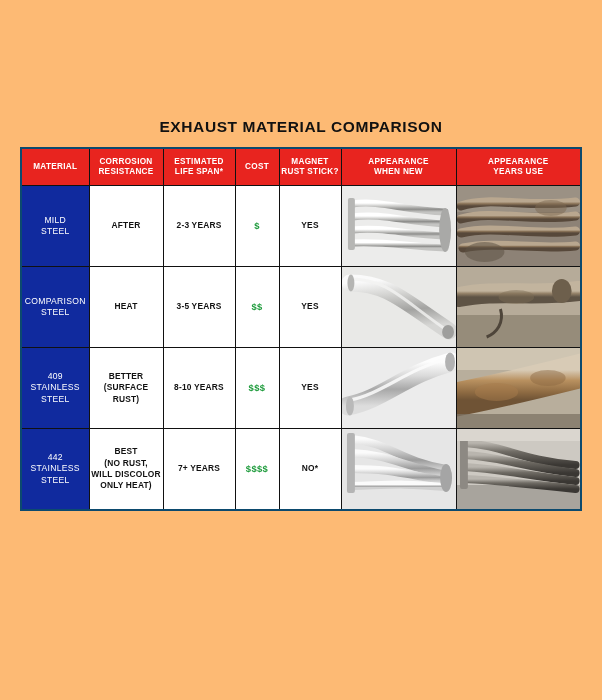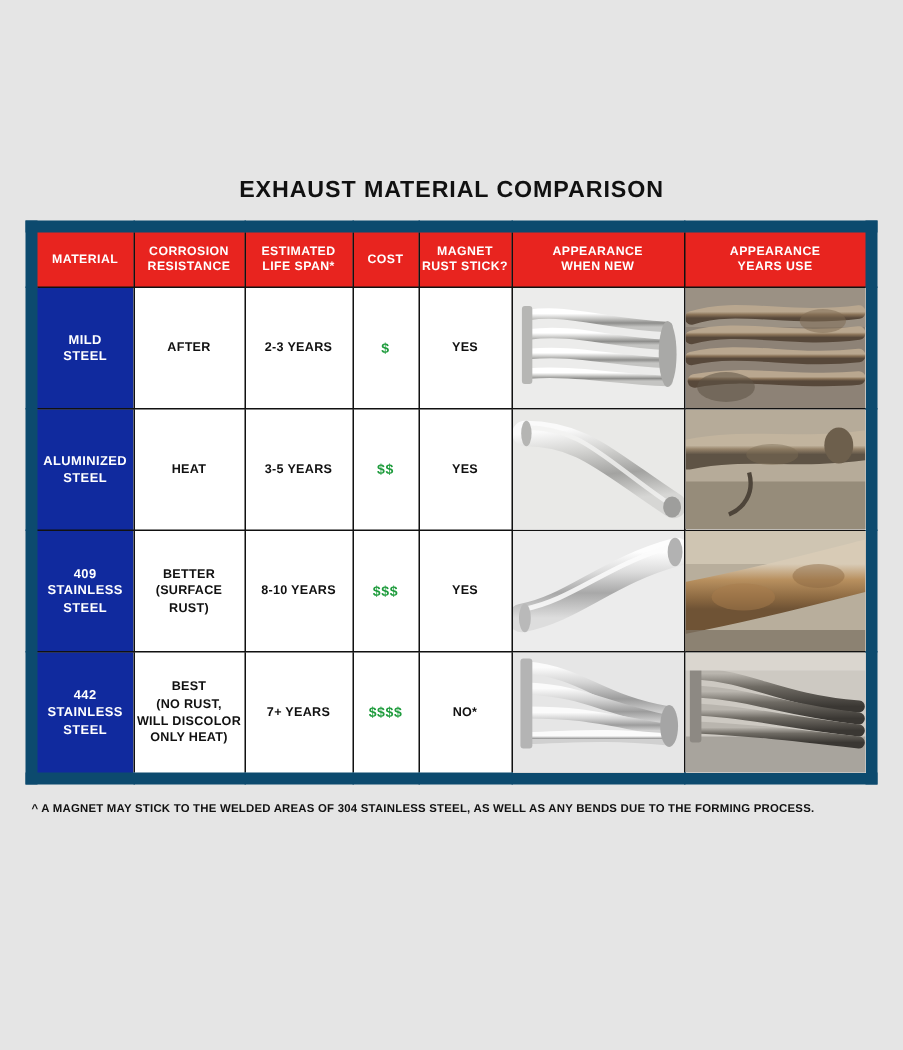--- a/index.html
+++ b/index.html
@@ -11,21 +11,21 @@
     overflow: hidden;
   }
   body {
     font-family: "Liberation Sans", sans-serif;
     color: #000000;
   }
   .page {
     position: relative;
     width: 602px;
     height: 700px;
-    background: #e5e5e5;
+    background: #fdba74;
   }
   .sheet {
     position: absolute;
     left: 0;
     top: 0;
     width: 602px;
     height: 700px;
     display: flex;
     flex-direction: column;
     align-items: center;
@@ -39,21 +39,21 @@
     letter-spacing: 0.6px;
     color: #111111;
     margin-bottom: 11px;
     text-align: center;
     font-family: "Liberation Sans", sans-serif;
   }
   table.comparison {
     border-collapse: collapse;
     width: 560px;
     table-layout: fixed;
-    border: 8px solid #0c4a6e;
+    border: 2px solid #0c4a6e;
   }
   table.comparison td, table.comparison th {
     border: 1.4px solid #111111;
     padding: 0;
     vertical-align: middle;
     text-align: center;
   }
   thead th {
     background: #e8241f;
     color: #ffffff;
@@ -61,21 +61,21 @@
     font-weight: bold;
     letter-spacing: 0.3px;
     line-height: 1.25;
     height: 36px;
     padding: 3px 2px;
   }
   td.material {
     background: #102a9e;
     color: #ffffff;
     font-size: 8.6px;
-    font-weight: bold;
+    font-weight: normal;
     line-height: 1.3;
     letter-spacing: 0.3px;
     padding: 4px 2px;
   }
   td.textcell {
     background: #ffffff;
     font-size: 8.4px;
     font-weight: bold;
     color: #111111;
     line-height: 1.35;
@@ -221,21 +221,21 @@
                 <path d="M6 62 C42 55, 76 64, 120 60" stroke="url(#rustA)" stroke-width="9" fill="none" stroke-linecap="round"></path>
                 <ellipse cx="28" cy="66" rx="20" ry="10" fill="#5f5346" opacity="0.55"></ellipse>
                 <ellipse cx="95" cy="22" rx="16" ry="8" fill="#7d6a52" opacity="0.5"></ellipse>
               </svg>
             </div>
           </td>
         </tr>
 
         <tr>
           <td class="material">
-            <div>ALUMINIZED</div>
+            <div>COMPARISON</div>
             <div>STEEL</div>
           </td>
           <td class="textcell">
             <div>HEAT</div>
           </td>
           <td class="textcell">3-5 YEARS</td>
           <td class="textcell cost">$$</td>
           <td class="textcell">YES</td>
           <td class="imgcell">
             <div class="imgwrap bg-alum-new">
@@ -388,17 +388,16 @@
                 <rect x="0" y="0" width="125" height="12" fill="#dad6cf"></rect>
               </svg>
             </div>
           </td>
         </tr>
 
       </tbody>
     </table>
 
     <div class="footnotes">
-      <div>^ A MAGNET MAY STICK TO THE WELDED AREAS OF 304 STAINLESS STEEL, AS WELL AS ANY BENDS DUE TO THE FORMING PROCESS.</div>
     </div>
 
   </div>
 </div>
 
 </body></html>

